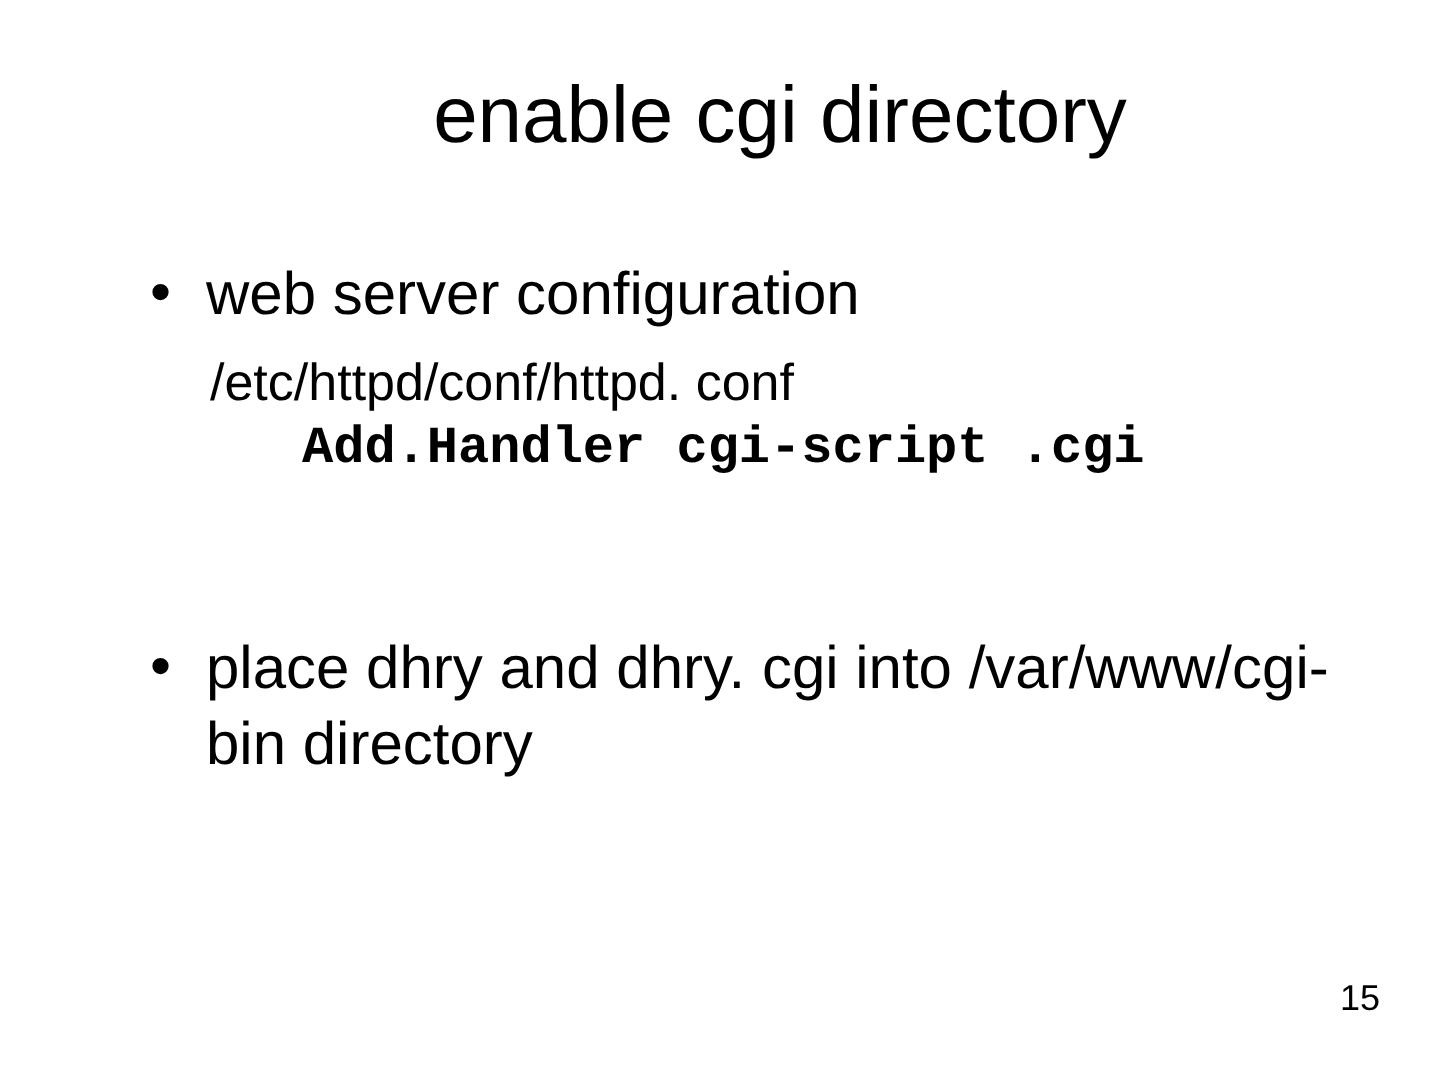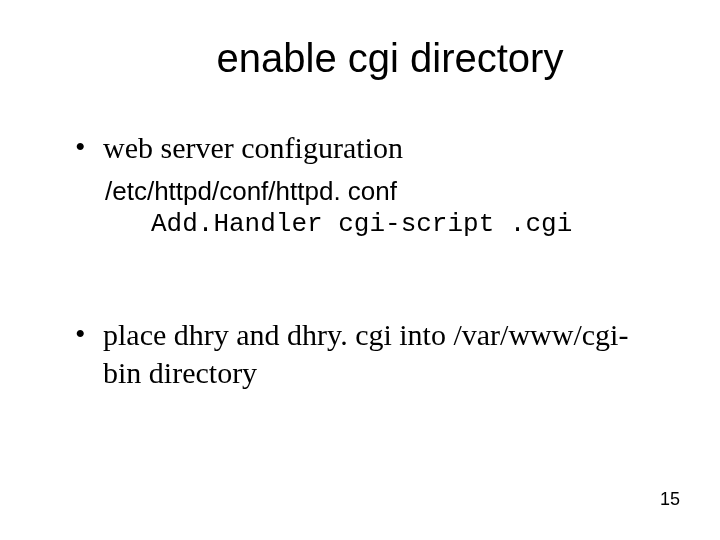--- a/index.html
+++ b/index.html
@@ -15,21 +15,20 @@
       font-size: 40px;
       font-weight: 400;
       text-align: center;
       margin-top: 6px;
       margin-bottom: 48px;
       margin-left: 60px;
     }
     .bullet-list {
       list-style: none;
       padding-left: 20px;
-      font-family: Liberation Serif, serif;
     }
     .bullet-item {
       font-size: 30px;
       font-weight: 400;
       position: relative;
       padding-left: 28px;
       margin-bottom: 8px;
       line-height: 1.25;
     }
     .bullet-item::before {
@@ -41,28 +40,28 @@
     }
     .sub-line {
       font-size: 26px;
       font-weight: 400;
       margin-left: 50px;
       line-height: 1.3;
     }
     .code-line {
       font-family: "Courier New", Courier, monospace;
       font-size: 26px;
-      font-weight: normal;
+      font-weight: bold;
       margin-left: 96px;
       line-height: 1.3;
     }
     .spacer-large { height: 74px; }
     .page-number {
       position: absolute;
-      right: 40px;
+      right: 30px;
       bottom: 30px;
       font-size: 18px;
       font-family: Arial, Helvetica, sans-serif;
     }
   </style>
 </head>
 <body>
 
 <h1 class="title">enable cgi directory</h1>
 

